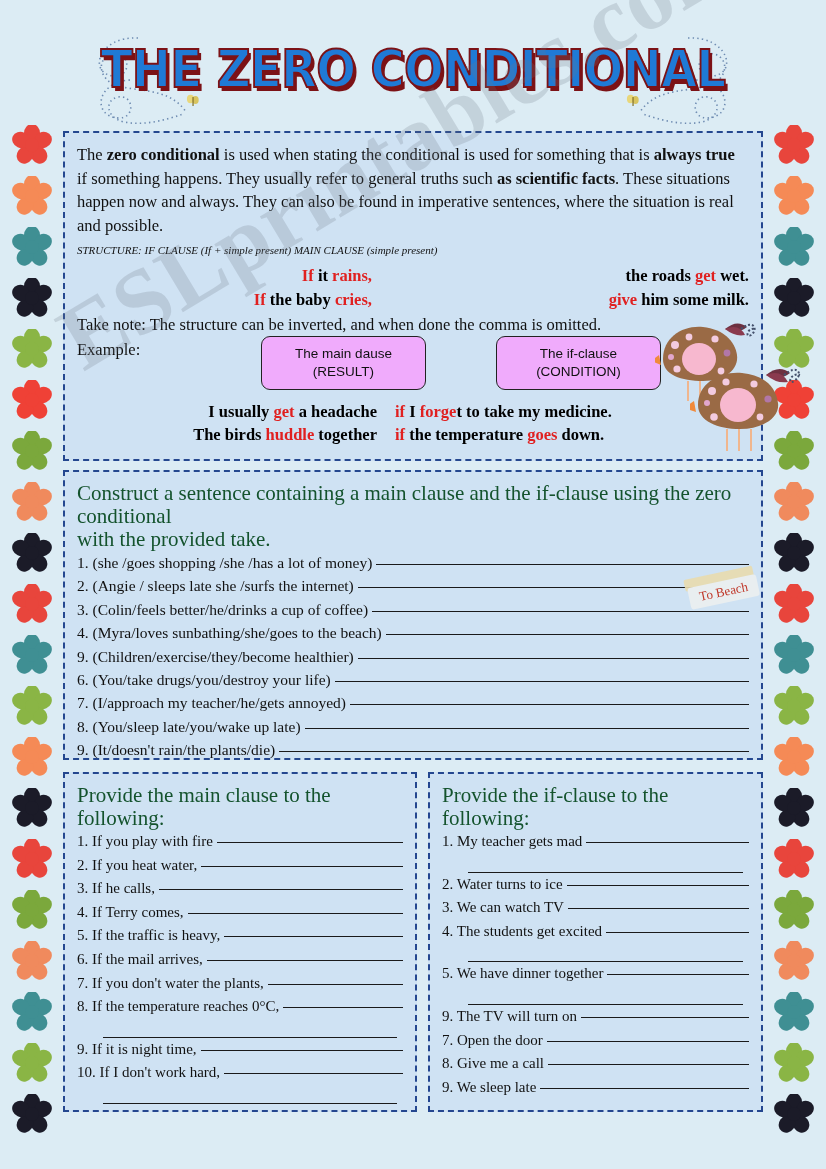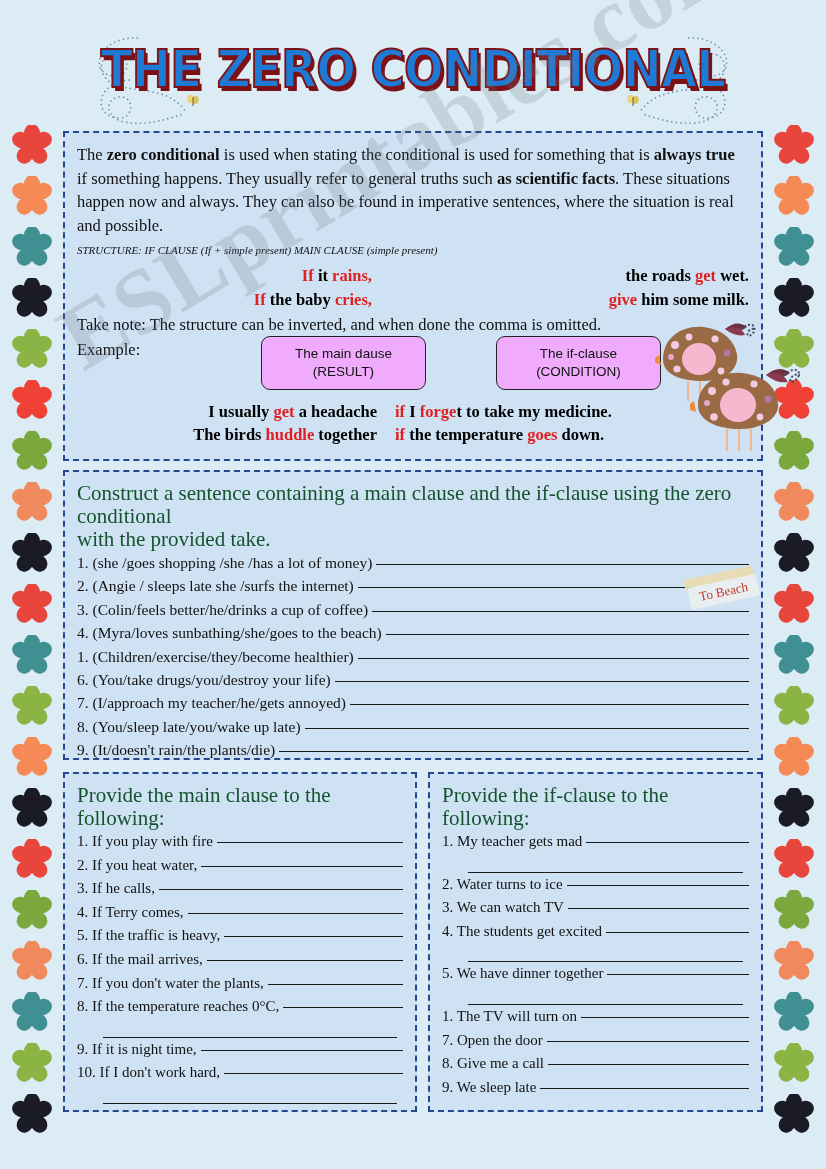--- a/index.html
+++ b/index.html
@@ -550,21 +550,21 @@
         </div>
         <div class="item">
           <span class="txt">3. (Colin/feels better/he/drinks a cup of coffee)</span>
           <span class="rule"></span>
         </div>
         <div class="item">
           <span class="txt">4. (Myra/loves sunbathing/she/goes to the beach)</span>
           <span class="rule"></span>
         </div>
         <div class="item">
-          <span class="txt">1. (Children/exercise/they/become healthier)</span>
+          <span class="txt">9. (Children/exercise/they/become healthier)</span>
           <span class="rule"></span>
         </div>
         <div class="item">
           <span class="txt">6. (You/take drugs/you/destroy your life)</span>
           <span class="rule"></span>
         </div>
         <div class="item">
           <span class="txt">7. (I/approach my teacher/he/gets annoyed)</span>
           <span class="rule"></span>
         </div>
@@ -656,21 +656,21 @@
           <span class="txt">4. The students get excited</span>
           <span class="rule"></span>
         </div>
         <div class="contline"></div>
         <div class="item">
           <span class="txt">5. We have dinner together</span>
           <span class="rule"></span>
         </div>
         <div class="contline"></div>
         <div class="item">
-          <span class="txt">1. The TV will turn on</span>
+          <span class="txt">9. The TV will turn on</span>
           <span class="rule"></span>
         </div>
         <div class="item">
           <span class="txt">7. Open the door</span>
           <span class="rule"></span>
         </div>
         <div class="item">
           <span class="txt">8. Give me a call</span>
           <span class="rule"></span>
         </div>

